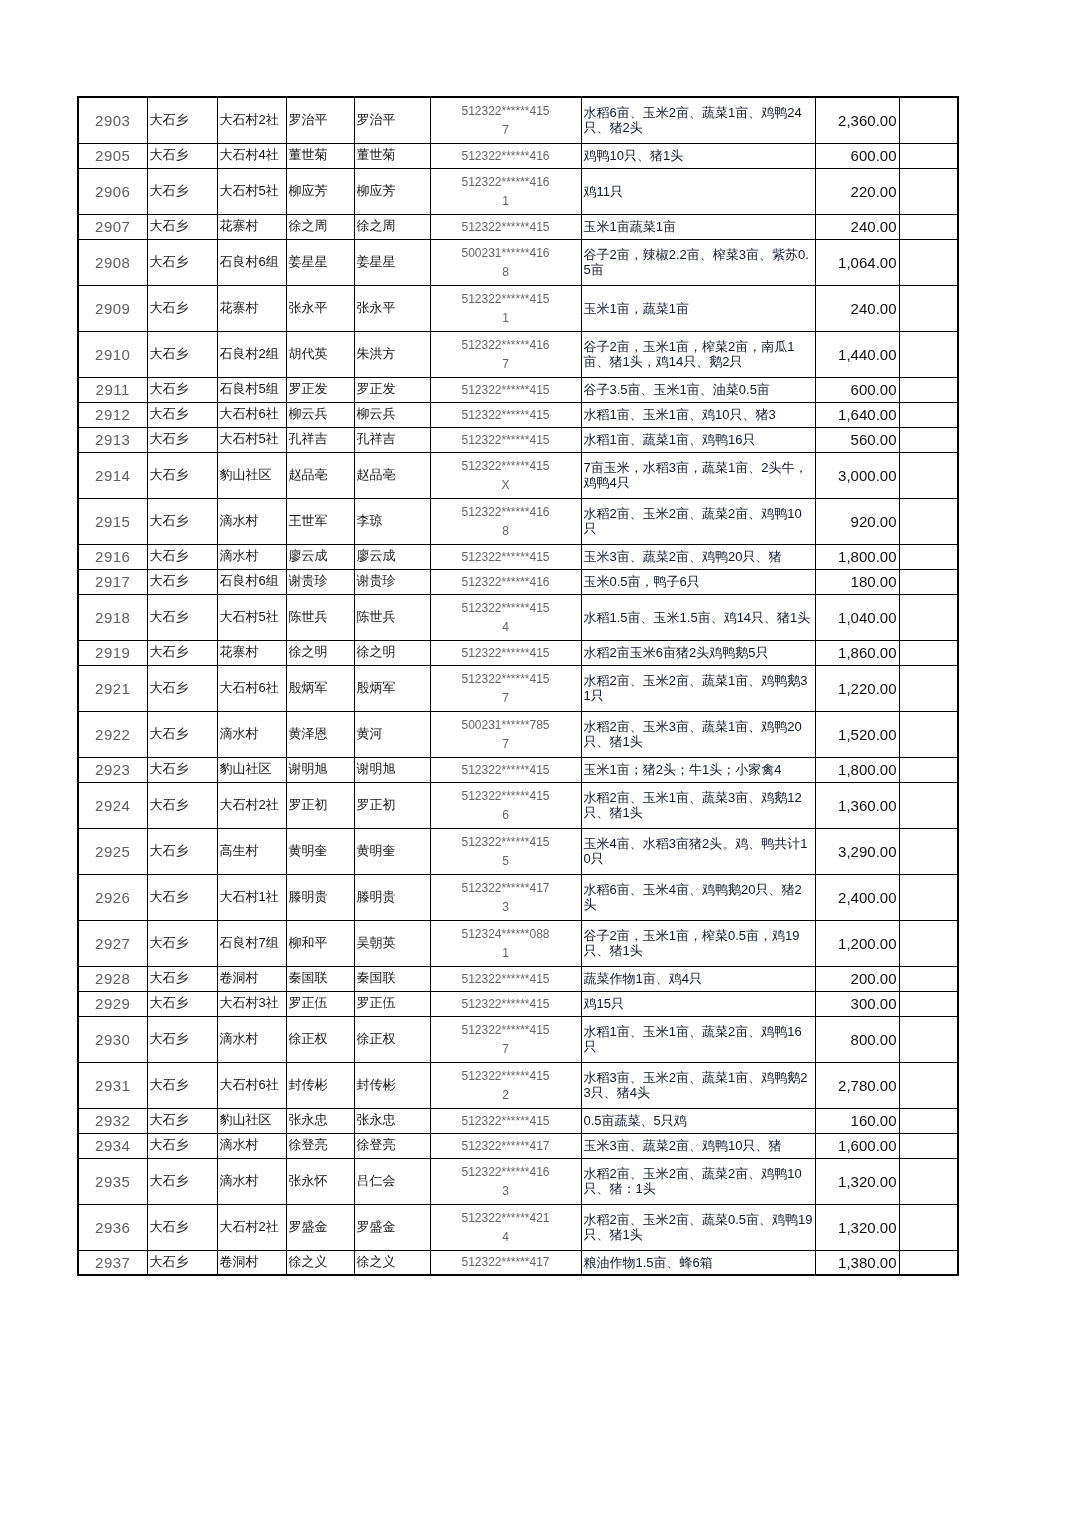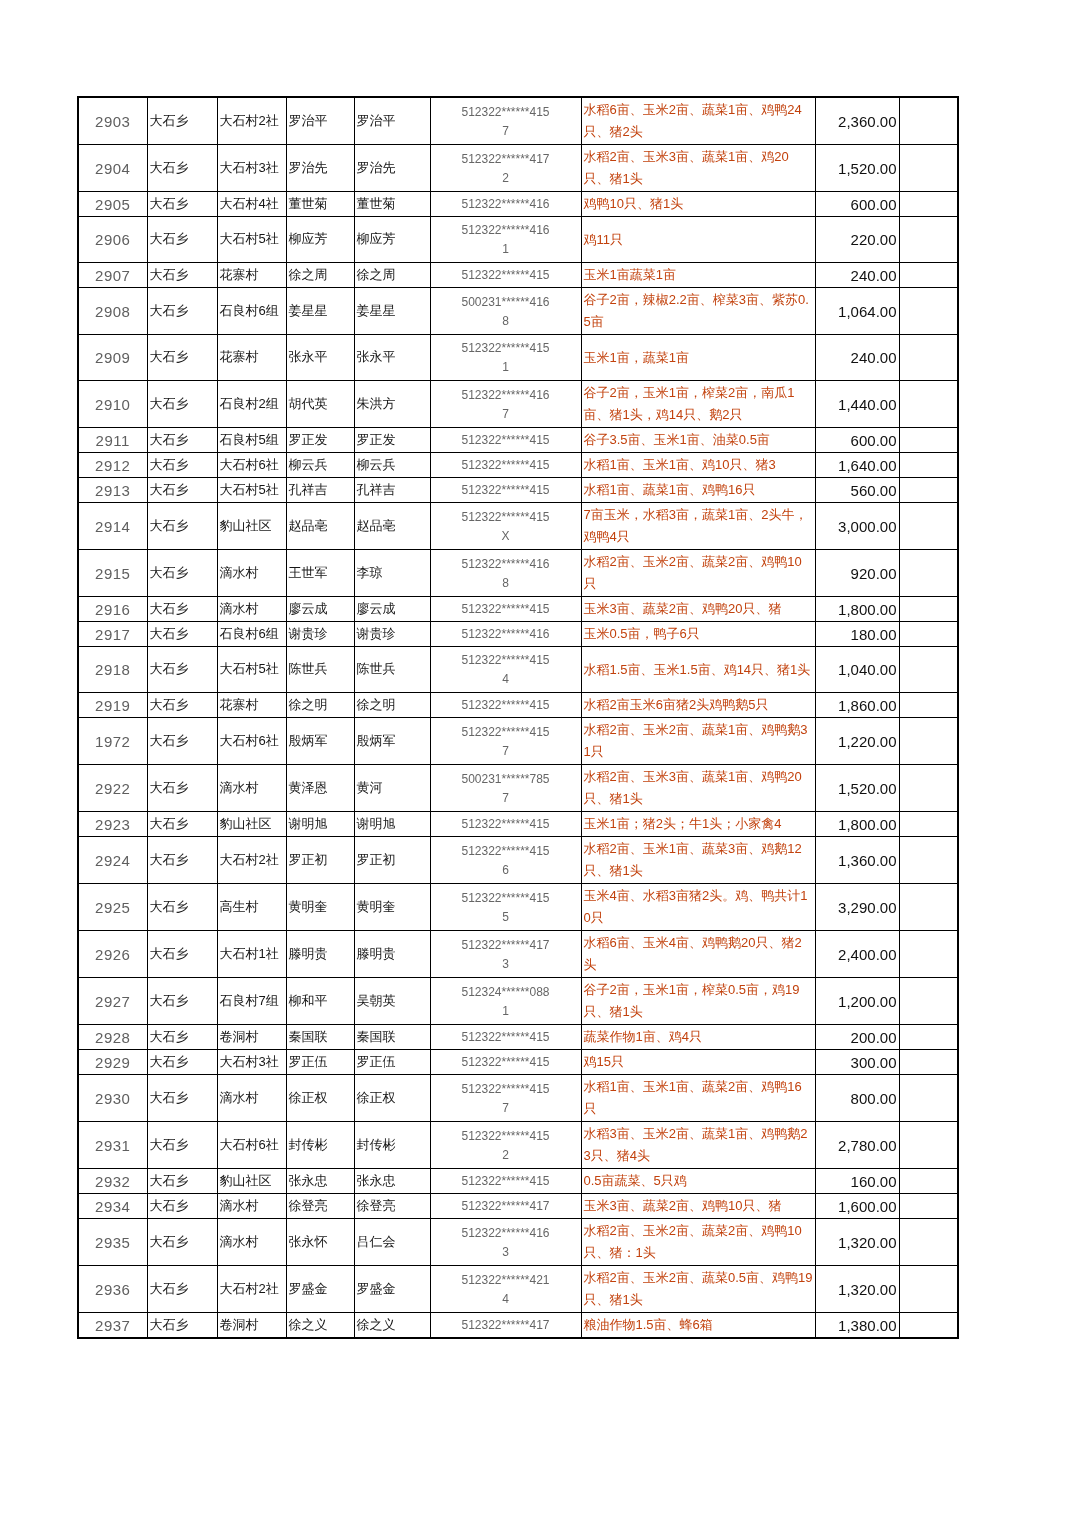--- a/index.html
+++ b/index.html
@@ -52,24 +52,24 @@
     text-align: center;
     color: #666666;
     font-size: 12px;
     padding: 0;
     line-height: 20px;
     white-space: nowrap;
   }
   td.c-id .id-line2 { line-height: 19px; }
   td.c-desc {
     font-size: 13px;
-    color: #c2410c;
+    color: #0f172a;
     text-align: left;
     padding: 1px 4px;
-    line-height: 22px;
+    line-height: 15px;
     word-break: break-all;
   }
   td.c-amt {
     text-align: right;
     font-size: 15px;
     color: #111111;
     padding-right: 3px;
   }
   td.c-blank { padding: 0; }
 </style>
@@ -97,34 +97,20 @@
     <td class="c-cn">罗治平</td>
     <td class="c-cn">罗治平</td>
     <td class="c-id">
       <div class="id-line1">512322******415</div>
       <div class="id-line2">7</div>
     </td>
     <td class="c-desc">水稻6亩、玉米2亩、蔬菜1亩、鸡鸭24只、猪2头</td>
     <td class="c-amt">2,360.00</td>
     <td class="c-blank"></td>
   </tr>
-        <tr class="tall">
-    <td class="c-no">2904</td>
-    <td class="c-cn c-township">大石乡</td>
-    <td class="c-cn">大石村3社</td>
-    <td class="c-cn">罗治先</td>
-    <td class="c-cn">罗治先</td>
-    <td class="c-id">
-      <div class="id-line1">512322******417</div>
-      <div class="id-line2">2</div>
-    </td>
-    <td class="c-desc">水稻2亩、玉米3亩、蔬菜1亩、鸡20只、猪1头</td>
-    <td class="c-amt">1,520.00</td>
-    <td class="c-blank"></td>
-  </tr>
         <tr class="short">
     <td class="c-no">2905</td>
     <td class="c-cn c-township">大石乡</td>
     <td class="c-cn">大石村4社</td>
     <td class="c-cn">董世菊</td>
     <td class="c-cn">董世菊</td>
     <td class="c-id">
       <div class="id-line1">512322******416</div>
 
     </td>
@@ -322,21 +308,21 @@
     <td class="c-cn">徐之明</td>
     <td class="c-id">
       <div class="id-line1">512322******415</div>
 
     </td>
     <td class="c-desc">水稻2亩玉米6亩猪2头鸡鸭鹅5只</td>
     <td class="c-amt">1,860.00</td>
     <td class="c-blank"></td>
   </tr>
         <tr class="tall">
-    <td class="c-no">1972</td>
+    <td class="c-no">2921</td>
     <td class="c-cn c-township">大石乡</td>
     <td class="c-cn">大石村6社</td>
     <td class="c-cn">殷炳军</td>
     <td class="c-cn">殷炳军</td>
     <td class="c-id">
       <div class="id-line1">512322******415</div>
       <div class="id-line2">7</div>
     </td>
     <td class="c-desc">水稻2亩、玉米2亩、蔬菜1亩、鸡鸭鹅31只</td>
     <td class="c-amt">1,220.00</td>

